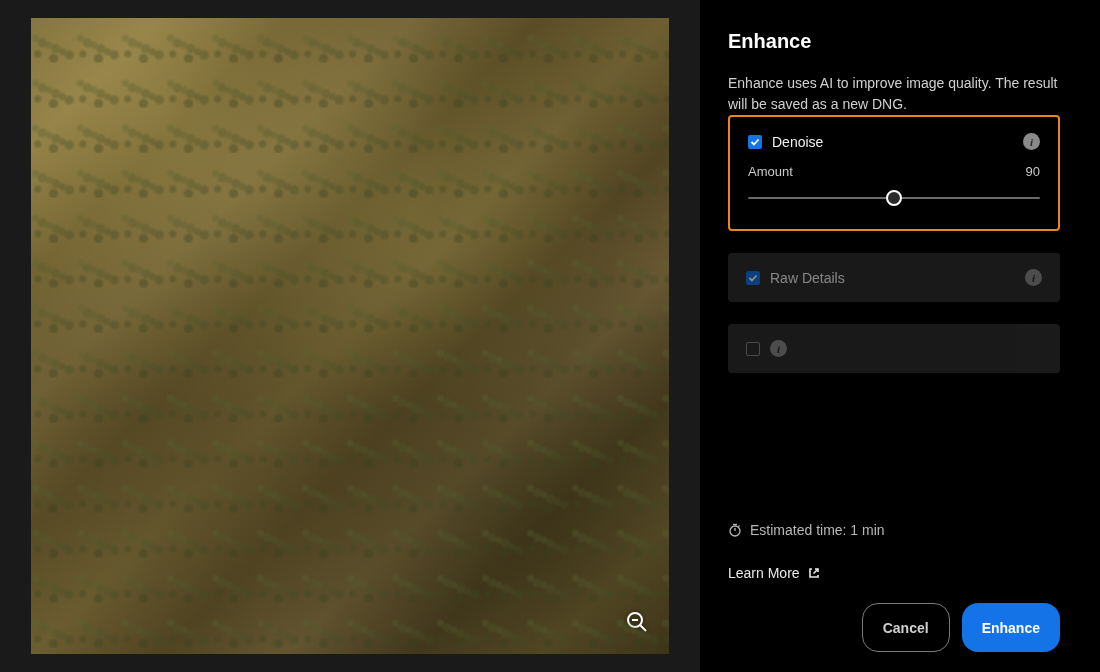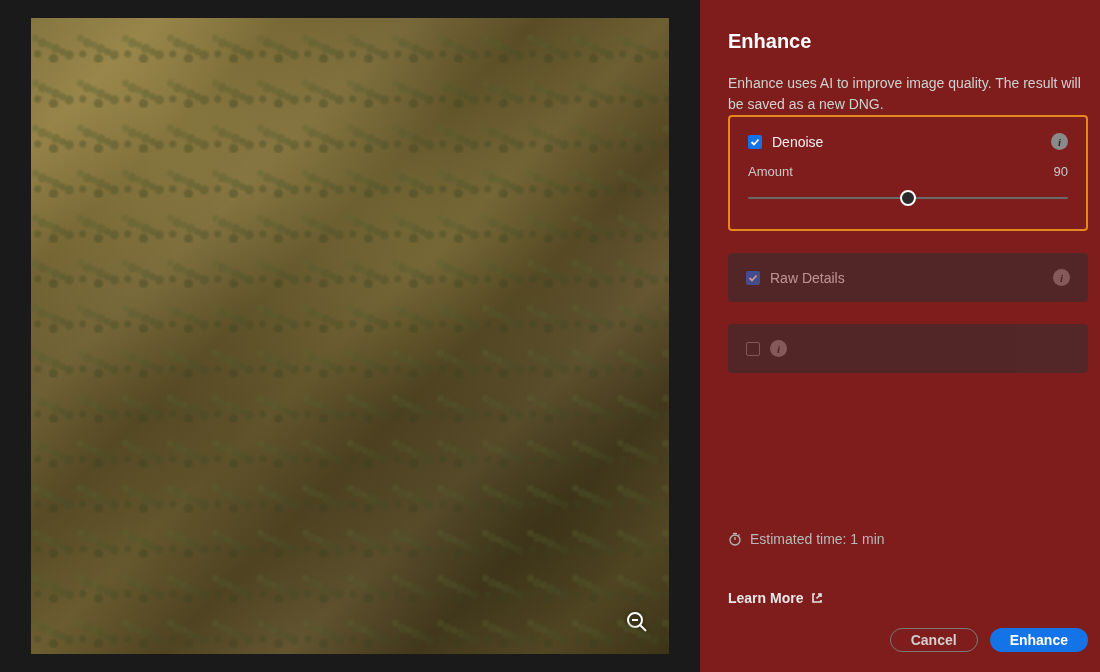--- a/index.html
+++ b/index.html
@@ -73,22 +73,22 @@
       align-items: center;
       justify-content: center;
       cursor: pointer;
       color: #ffffff;
     }
     .zoom-btn svg {
       filter: drop-shadow(0 0 2px rgba(0,0,0,0.6));
     }
     .sidebar {
       width: 400px;
-      background: #7f1d1d;
-      padding: 30px 12px 20px 28px;
+      background: #000000;
+      padding: 30px 40px 20px 28px;
       display: flex;
       flex-direction: column;
     }
     .title {
       font-size: 20px;
       font-weight: 700;
       color: #ffffff;
       margin-bottom: 20px;
     }
     .description {
@@ -197,32 +197,31 @@
       font-size: 14px;
       color: #b8b8b8;
       margin-bottom: 27px;
     }
     .learn-more {
       display: flex;
       align-items: center;
       gap: 8px;
       font-size: 14px;
       color: #e8e8e8;
-      font-weight: 700;
+      font-weight: 400;
       cursor: pointer;
       margin-bottom: 22px;
-      margin-top: 16px;
     }
     .buttons-row {
       display: flex;
       justify-content: flex-end;
       gap: 12px;
     }
     .btn {
-      height: 24px;
+      height: 49px;
       padding: 0 20px;
       border-radius: 16px;
       font-size: 14px;
       font-weight: 600;
       cursor: pointer;
       display: inline-flex;
       align-items: center;
       justify-content: center;
       border: none;
     }

